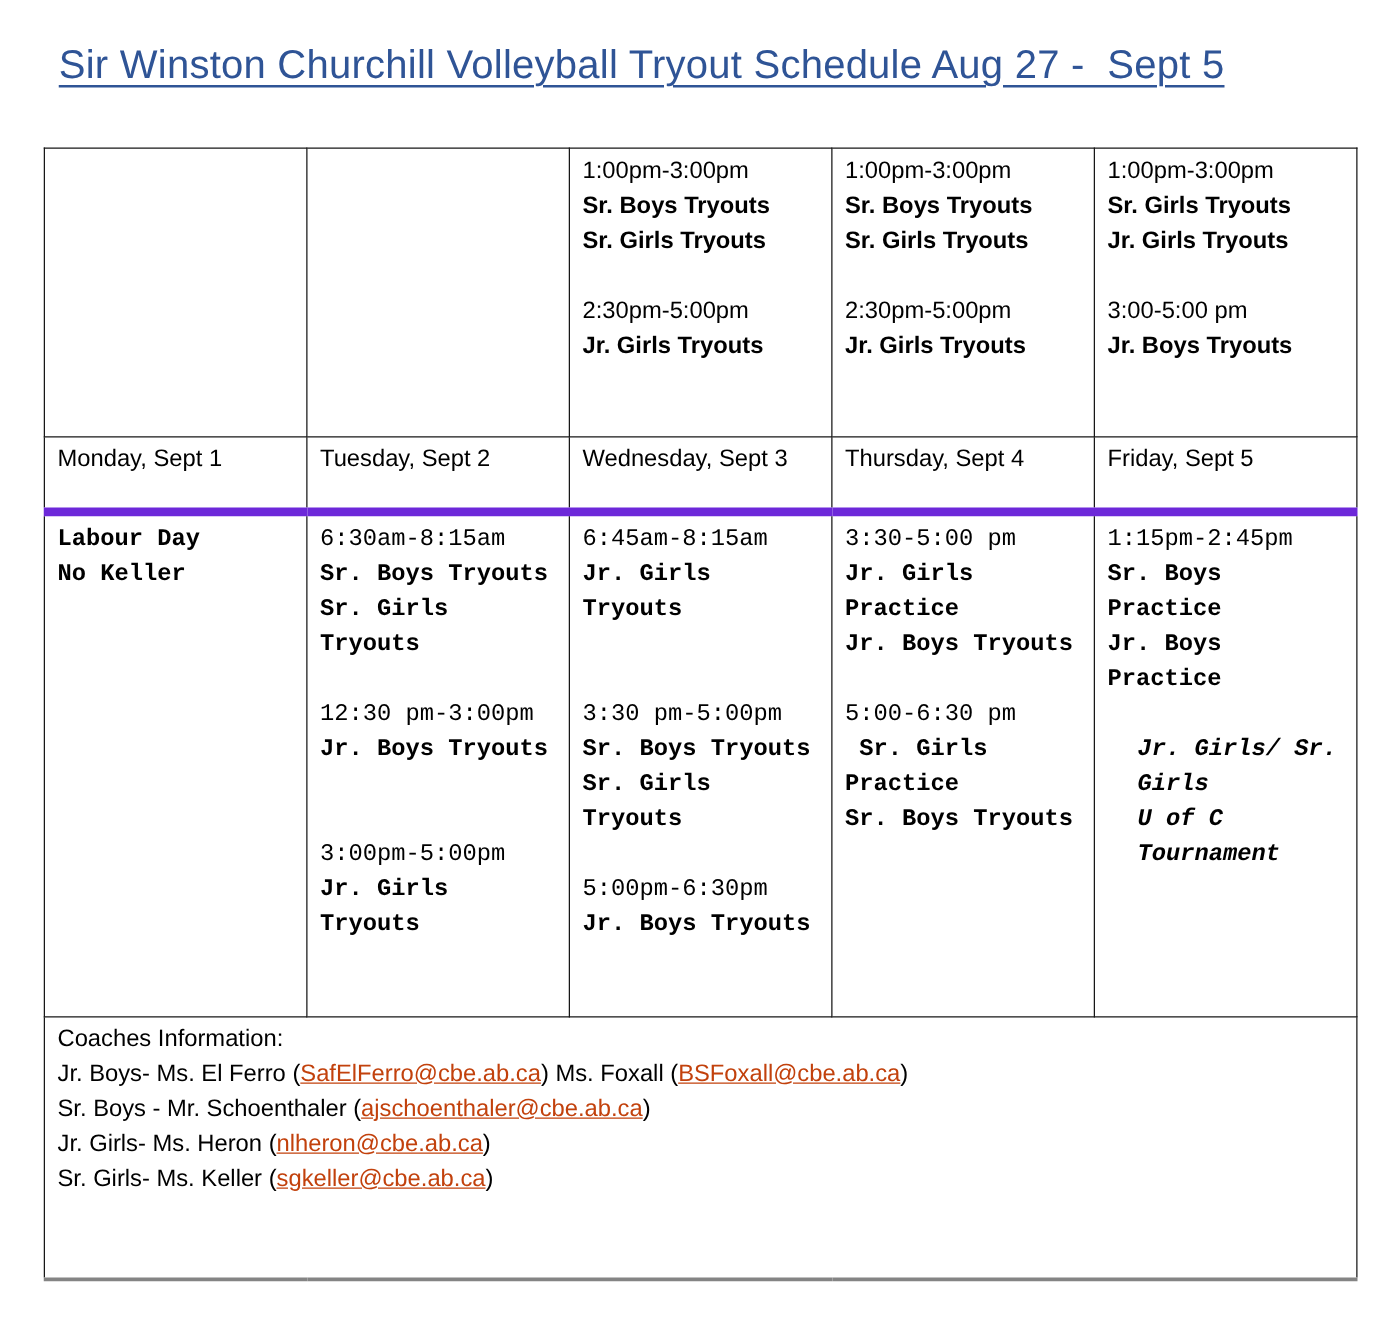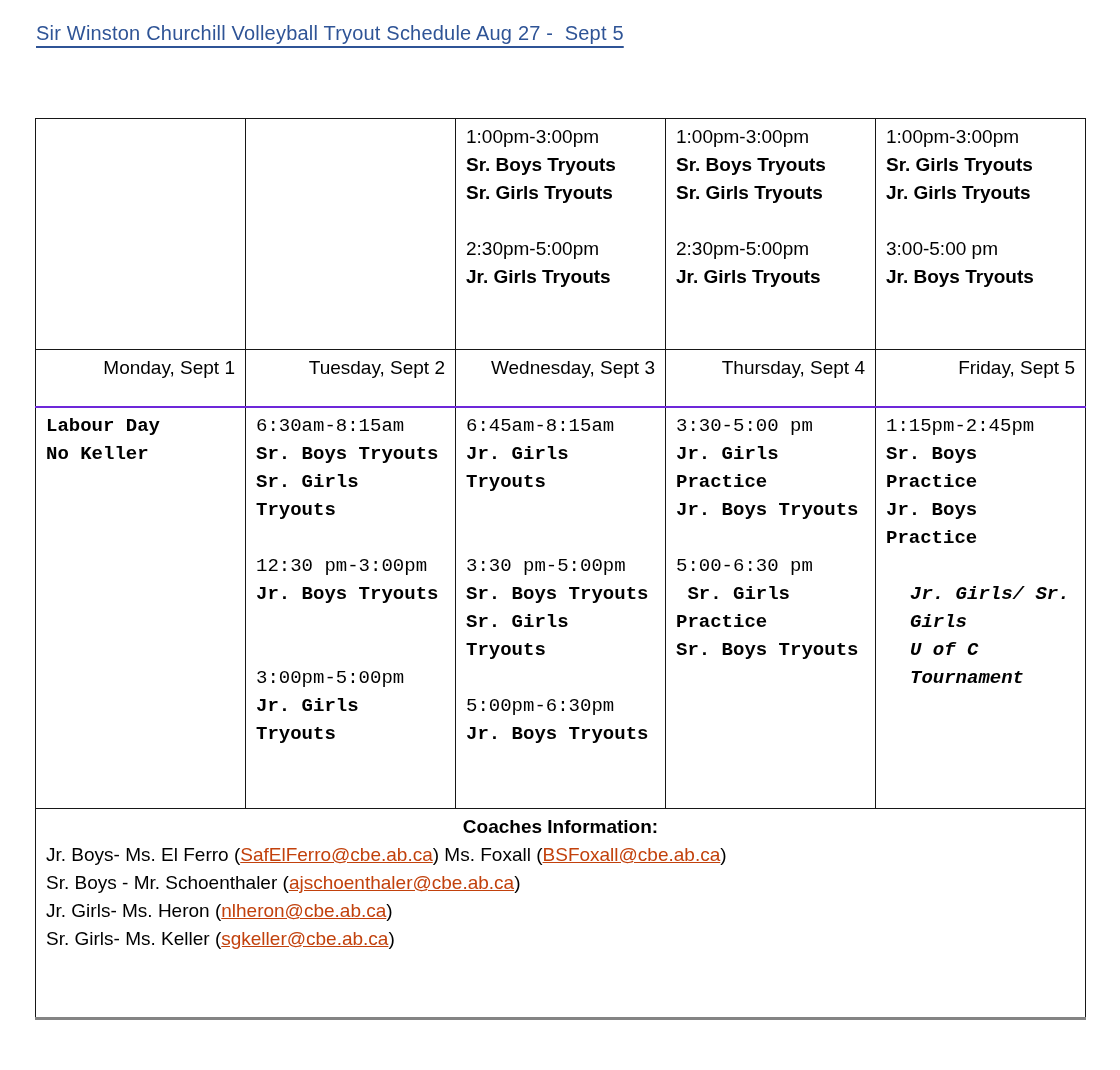--- a/index.html
+++ b/index.html
@@ -8,22 +8,22 @@
     font-family: "Liberation Sans", sans-serif;
     color: #000000;
     position: relative;
     overflow: hidden;
   }
   .page { position: relative; width: 1120px; height: 1070px; }
 
   .doc-title {
     position: absolute;
     left: 36px; top: 22px;
-    margin: 0;
-    font-size: 20px;
+    margin: 11px;
+    font-size: 32px;
     font-weight: 400;
     color: #2F5496;
     text-decoration: underline;
     text-decoration-thickness: 2px;
     text-underline-offset: 6px;
     white-space: pre;
     letter-spacing: 0.2px;
   }
 
   table.schedule {
@@ -43,28 +43,28 @@
   }
   
   tr.r-hdr1 td   { height: 60px; }
   tr.r-aug td    { height: 222px; }
   tr.r-hdr2 td   { height: 48px; }
   tr.r-sept td   { height: 392px; font-family: Liberation Mono, monospace; }
   tr.r-coaches td{ height: 200px; }
 
   
   td.gray-r { border-right: 2px solid #8c8c8c; }
-  tr.r-hdr2 td { border-bottom: 2px solid #6d28d9; text-align: right; }
+  tr.r-hdr2 td { border-bottom: 7px solid #6d28d9; }
   tr.r-coaches td { border-bottom: 3px solid #848484; }
 
   .line { min-height: 28px; white-space: pre-wrap; }
   .line.b  { font-weight: bold; }
   .line.bi { font-weight: bold; font-style: italic; margin-left: 24px; }
 
-  .coaches-heading { font-weight: bold; min-height: 28px; text-align: center; }
+  .coaches-heading { font-weight: normal; min-height: 28px; }
   .contact-line { min-height: 28px; white-space: pre-wrap; }
   a.email-link {
     color: #c2410c;
     text-decoration: underline;
     cursor: pointer;
   }
 </style>
 </head>
 <body>
 

